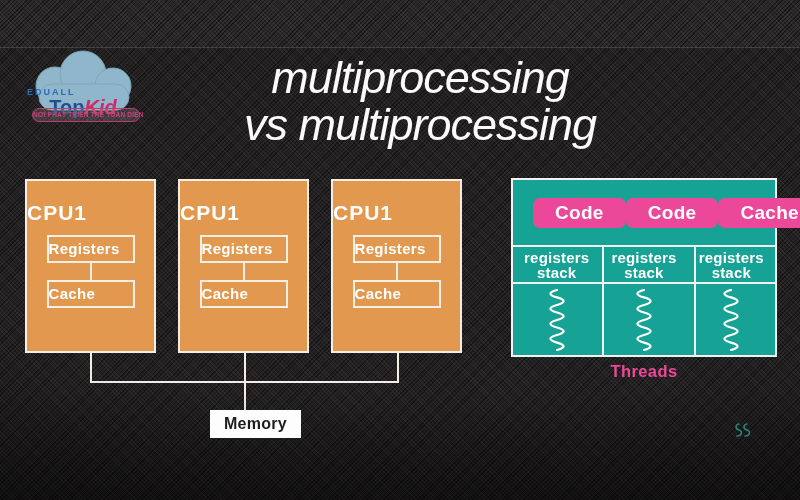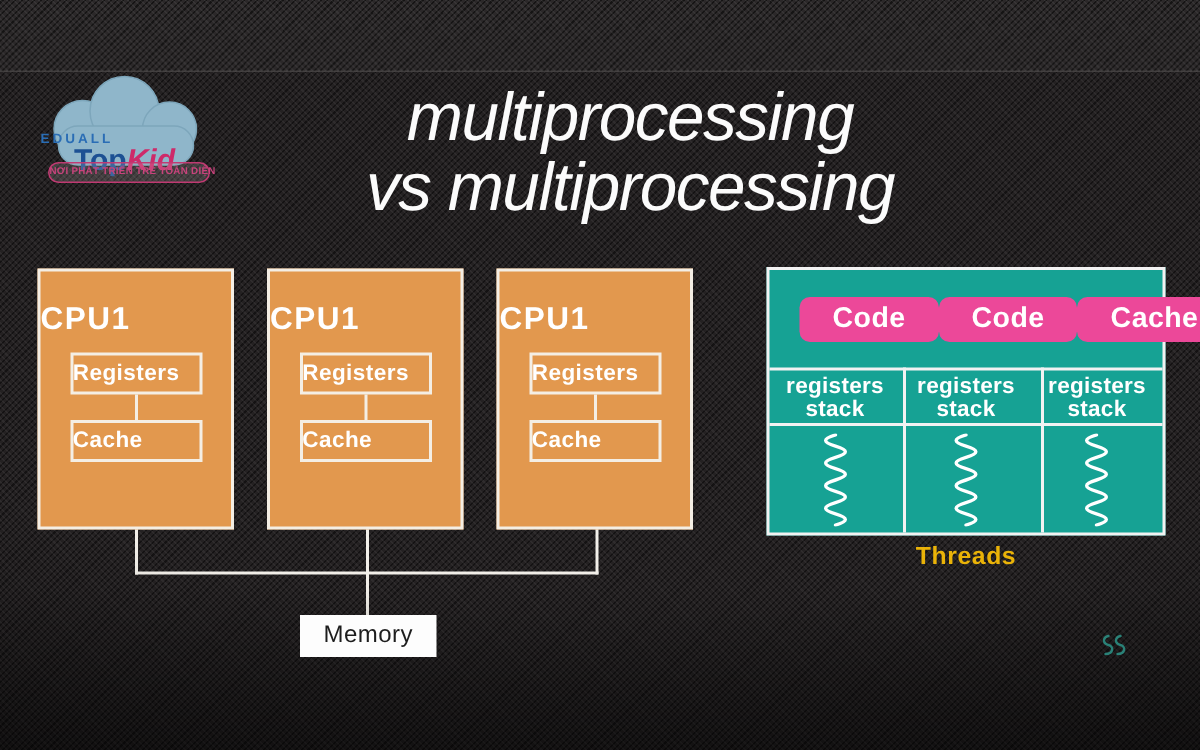--- a/index.html
+++ b/index.html
@@ -65,22 +65,22 @@
     border:2px solid #f4eee4;color:#fff;font-weight:bold;font-size:15px;
     line-height:24px;letter-spacing:0.3px;
   }
   .cpu-sub.registers{margin-top:10px;}
   .cpu-link{width:2px;height:17px;background:#f4eee4;margin:0 auto;}
 
   .wireline{position:absolute;background:#f2efe9;z-index:2;}
 
   
   .memory{
-    position:absolute;left:200px;top:410px;width:91px;height:28px;z-index:3;
-    background:#fdfdfd;color:#1d1d1d;font-weight:normal;font-size:16px;
+    position:absolute;left:210px;top:410px;width:91px;height:28px;z-index:3;
+    background:#fdfdfd;color:#1d1d1d;font-weight:bold;font-size:16px;
     text-align:center;line-height:28px;letter-spacing:0.3px;
   }
 
   
   .panel{
     position:absolute;left:511px;top:178px;width:266px;height:179px;z-index:3;
     background:#16a294;border:2px solid #f2f2f2;box-sizing:border-box;
   }
   .seg-row{
     position:absolute;left:0;top:0;width:100%;height:65px;
@@ -103,21 +103,21 @@
     flex:1;color:#fff;font-weight:bold;font-size:15px;line-height:15px;
     text-align:center;display:flex;flex-direction:column;justify-content:center;
     letter-spacing:0.2px;
   }
   .wave-row{
     position:absolute;left:0;top:104px;width:100%;height:71px;display:flex;
   }
   .wave-cell{flex:1;display:flex;align-items:center;justify-content:center;}
   .threads-caption{
     position:absolute;left:511px;top:362px;width:266px;z-index:3;
-    text-align:center;color:#eab308;font-weight:bold;font-size:16.5px;letter-spacing:0.4px;
+    text-align:center;color:#ec4899;font-weight:bold;font-size:16.5px;letter-spacing:0.4px;
   }
 
   
   .watermark{position:absolute;left:731px;top:420px;z-index:3;opacity:0.85;}
 </style>
 </head>
 <body>
 
 <div class="stage">
   <div class="topband"></div>

